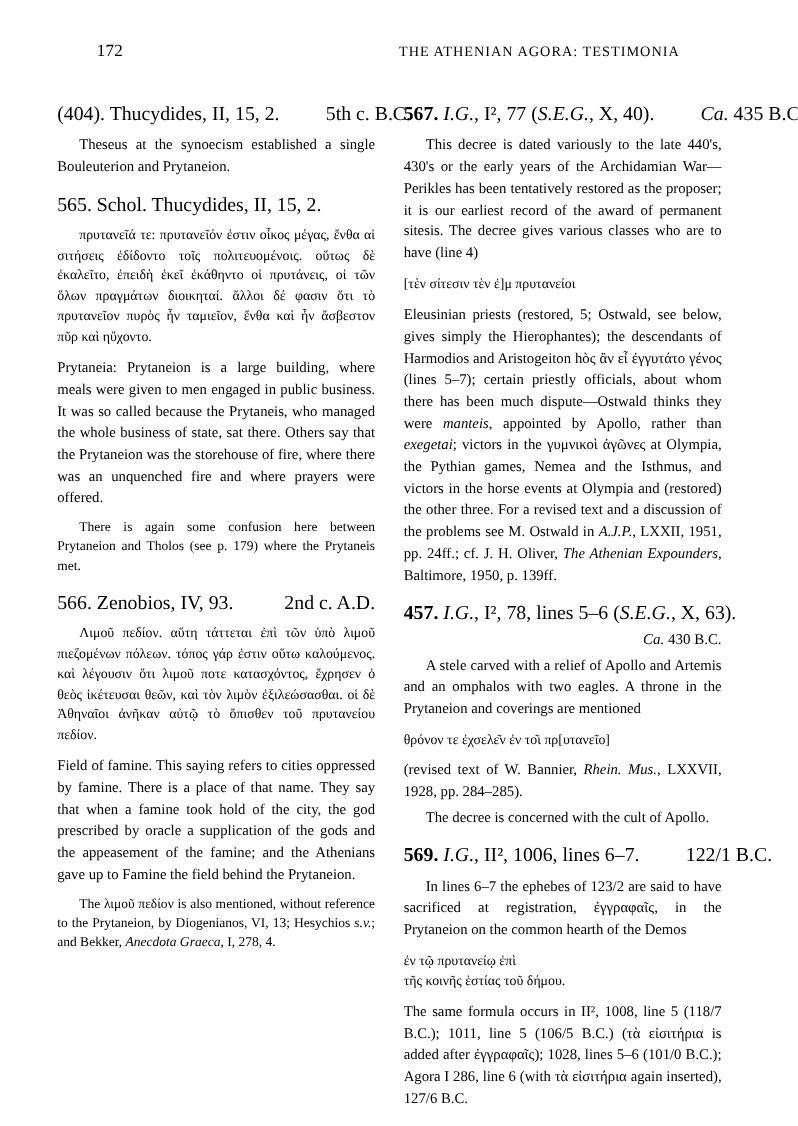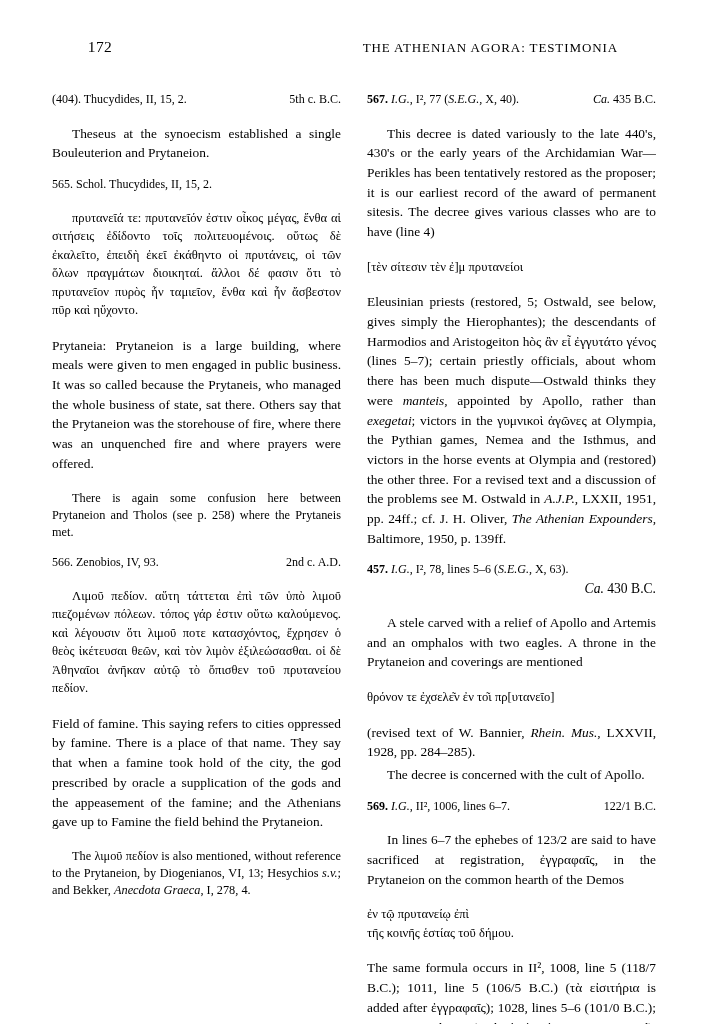--- a/index.html
+++ b/index.html
@@ -45,40 +45,41 @@
     gap: 26px;
     align-items: flex-start;
   }
   .col {
     width: 289px;
   }
   .entry {
     margin-bottom: 4px;
   }
   .entry-head {
-    font-size: 12px;
+    font-size: 18px;
     display: flex;
     justify-content: space-between;
     align-items: baseline;
     margin-top: 14px;
     margin-bottom: 6px;
     line-height: 1.3;
+    gap: 42px;
   }
   .entry-head .lhs { white-space: nowrap; }
   .entry-head .rhs { white-space: nowrap; }
   .entry-head b { font-weight: bold; }
   .entry-head i { font-style: italic; }
   .date-own-line {
     text-align: right;
     font-size: 13.6px;
     margin-top: -3px;
     margin-bottom: 6px;
   }
   p {
-    margin: 16px 0 9px 0;
+    margin: 6px 0 9px 0;
     font-size: 13.2px;
     line-height: 1.42;
     text-align: justify;
   }
   p.indent { text-indent: 20px; }
   p.small {
     font-size: 12.3px;
     line-height: 1.40;
   }
   p.greek {
@@ -121,21 +122,21 @@
         <p class="indent trans">Theseus at the synoecism established a single Bouleuterion and Prytaneion.</p>
       </div>
 
       <div class="entry">
         <div class="entry-head">
           <span class="lhs">565. Schol. Thucydides, II, 15, 2.</span>
           <span class="rhs"></span>
         </div>
         <p class="greek indent">πρυτανεῖά τε: πρυτανεῖόν ἐστιν οἶκος μέγας, ἔνθα αἱ σιτήσεις ἐδίδοντο τοῖς πολιτευομένοις. οὕτως δὲ ἐκαλεῖτο, ἐπειδὴ ἐκεῖ ἐκάθηντο οἱ πρυτάνεις, οἱ τῶν ὅλων πραγμάτων διοικηταί. ἄλλοι δέ φασιν ὅτι τὸ πρυτανεῖον πυρὸς ἦν ταμιεῖον, ἔνθα καὶ ἦν ἄσβεστον πῦρ καὶ ηὔχοντο.</p>
         <p class="trans">Prytaneia: Prytaneion is a large building, where meals were given to men engaged in public business. It was so called because the Prytaneis, who managed the whole business of state, sat there. Others say that the Prytaneion was the storehouse of fire, where there was an unquenched fire and where prayers were offered.</p>
-        <p class="indent small">There is again some confusion here between Prytaneion and Tholos (see p. 258) where the Prytaneis met.</p>
+        <p class="indent small">There is again some confusion here between Prytaneion and Tholos (see p. 179) where the Prytaneis met.</p>
       </div>
 
       <div class="entry">
         <div class="entry-head">
           <span class="lhs">566. Zenobios, IV, 93.</span>
           <span class="rhs">2nd c. A.D.</span>
         </div>
         <p class="greek indent">Λιμοῦ πεδίον. αὕτη τάττεται ἐπὶ τῶν ὑπὸ λιμοῦ πιεζομένων πόλεων. τόπος γάρ ἐστιν οὕτω καλούμενος. καὶ λέγουσιν ὅτι λιμοῦ ποτε κατασχόντος, ἔχρησεν ὁ θεὸς ἱκέτευσαι θεῶν, καὶ τὸν λιμὸν ἐξιλεώσασθαι. οἱ δὲ Ἀθηναῖοι ἀνῆκαν αὐτῷ τὸ ὄπισθεν τοῦ πρυτανείου πεδίον.</p>
         <p class="trans">Field of famine. This saying refers to cities oppressed by famine. There is a place of that name. They say that when a famine took hold of the city, the god prescribed by oracle a supplication of the gods and the appeasement of the famine; and the Athenians gave up to Famine the field behind the Prytaneion.</p>
         <p class="indent small">The λιμοῦ πεδίον is also mentioned, without reference to the Prytaneion, by Diogenianos, VI, 13; Hesychios <i>s.v.</i>; and Bekker, <i>Anecdota Graeca</i>, I, 278, 4.</p>

